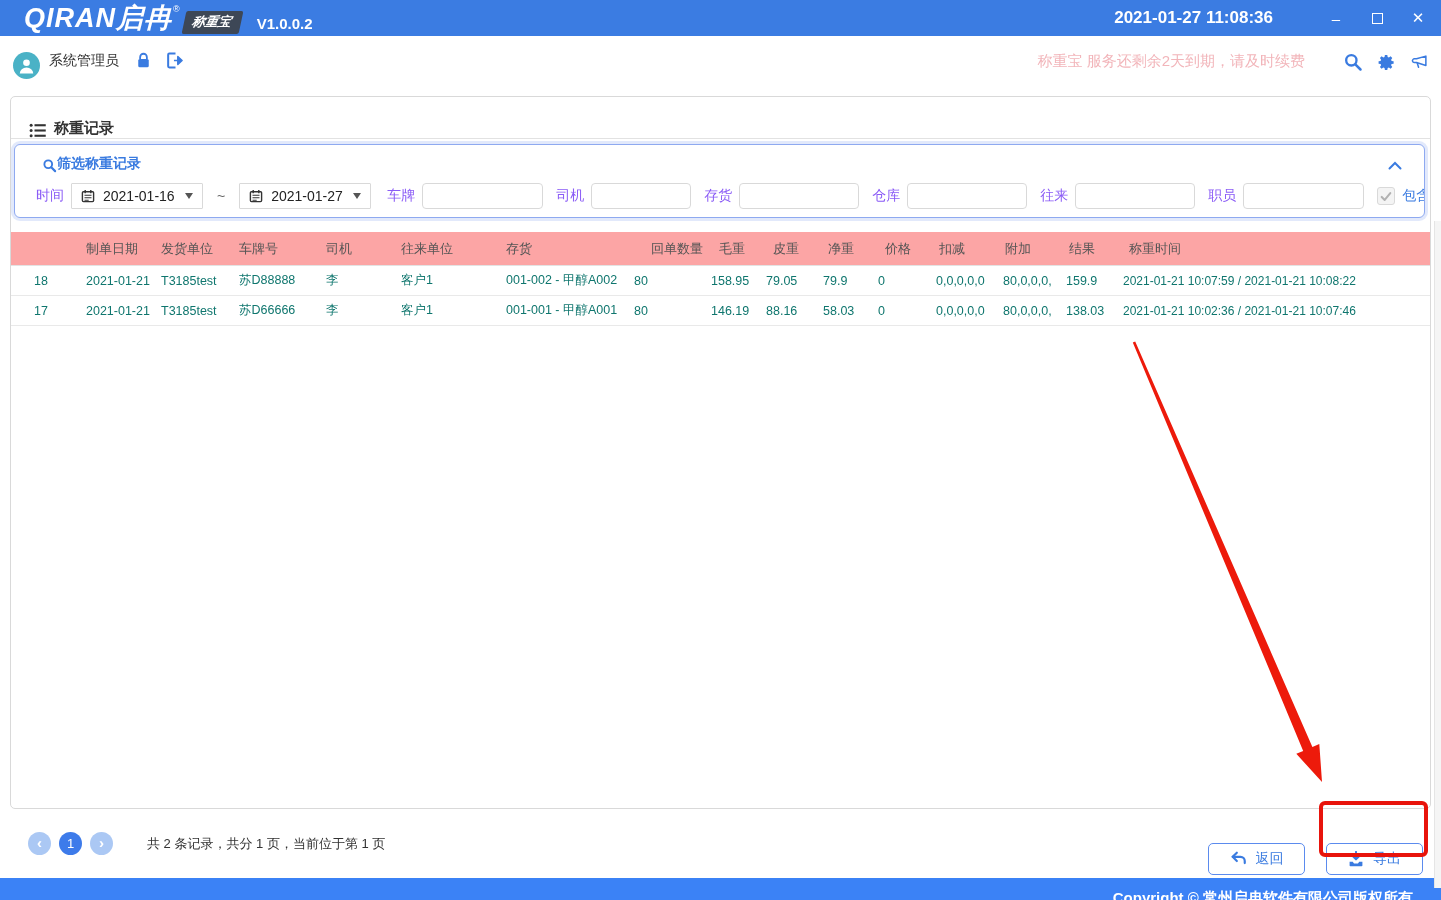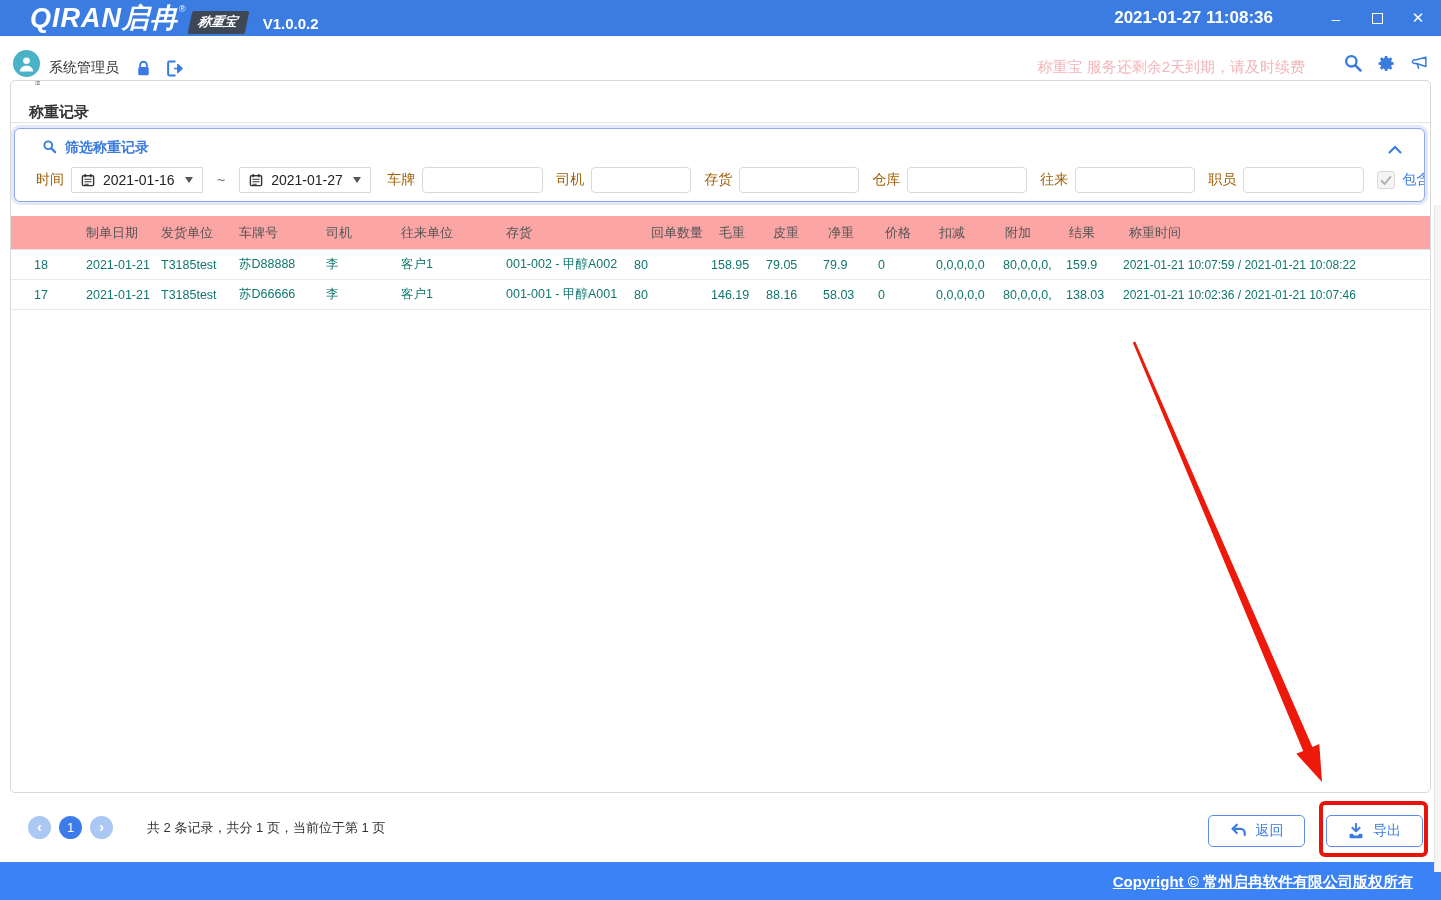--- a/index.html
+++ b/index.html
@@ -1,59 +1,59 @@
 <!DOCTYPE html>
 <html><head>
 <meta charset="utf-8">
 <style>
   * { margin:0; padding:0; box-sizing:border-box; }
   body { background:#fff; }
   .page { width:1441px; height:900px; position:relative; overflow:hidden; background:#fff;
           font-family:"Liberation Sans","DejaVu Sans",sans-serif; }
 
   
-  .titlebar { height:36px; background:#3b7ce2; display:flex; align-items:center; color:#fff; padding:0 16px 0 30px; }
+  .titlebar { height:36px; background:#3b7ce2; display:flex; align-items:center; color:#fff; padding:0 16px 0 24px; }
   .logo { font-size:27px; font-weight:bold; font-style:italic; letter-spacing:1px; line-height:36px; }
   .reg { font-size:9px; position:relative; top:-9px; margin-left:1px; }
   .badge { display:inline-block; background:#3d4756; color:#fff; font-style:italic; font-weight:bold;
            font-size:13px; padding:2px 10px 3px 8px; transform:skewX(-12deg); margin-left:4px;
            border-radius:2px; position:relative; top:4px; }
   .version { font-weight:bold; font-size:15px; margin-left:16px; position:relative; top:5px; }
   .datetime { margin-left:auto; font-size:17px; font-weight:bold; margin-right:56px; }
   .wincontrols { display:flex; align-items:center; gap:27px; }
   .winbtn { color:#fff; font-size:15px; width:14px; text-align:center; cursor:default; }
   .maxbox { width:11px; height:11px; border:1.5px solid #fff; display:inline-block; }
 
   
-  .toolbar { height:41px; display:flex; align-items:flex-end; padding:0 12px 0 13px; background:#fff; }
+  .toolbar { height:41px; display:flex; align-items:flex-start; padding:0 12px 0 13px; background:#fff;margin-top:16px; }
   .avatar { width:27px; height:27px; border-radius:50%; background:#4ab2c6; display:flex;
             align-items:center; justify-content:center; overflow:hidden; }
   .username { margin-left:9px; font-size:14px; color:#333; }
   .tb-ic { display:flex; align-items:center; }
   .ic-lock { margin-left:17px; } .ic-logout { margin-left:15px; }
   .warning { margin-left:auto; color:#f2b5ba; font-size:15px; }
   .tb-right { display:flex; align-items:center; gap:14px; margin-left:38px; }
 
   
   .content { height:785px; position:relative; background:#fff; }
   .content-box { position:absolute; left:10px; right:10px; top:3px; height:713px;
                  border:1px solid #d9d9d9; border-radius:5px; background:#fff; overflow:hidden; }
-  .page-title-row { height:42px; display:flex; align-items:flex-start; padding-left:18px; gap:18px;
-                    border-bottom:1px solid #e2e2e2;flex-direction:column; }
+  .page-title-row { height:42px; display:flex; align-items:flex-end; padding-left:18px; gap:8px;
+                    border-bottom:1px solid #e2e2e2; }
   .page-title { font-size:15px; color:#333; font-weight:600; }
 
   
   .filter-panel { margin:5px 5px 0 3px; height:74px; border:1px solid #8ea9f0; border-radius:6px;
                   box-shadow:0 0 0 3px rgba(140,168,240,.25); position:relative; overflow:hidden; background:#fff; }
-  .filter-title { display:flex; align-items:flex-start; gap:8px; margin:10px 0 0 27px;
+  .filter-title { display:flex; align-items:flex-end; margin:10px 0 0 27px;
                   color:#3a7be0; font-weight:bold; font-size:14px; }
   .chevron-up { position:absolute; top:11px; right:22px; cursor:pointer; }
   .filter-row { display:flex; align-items:center; margin-top:10px; padding-left:21px;
                 white-space:nowrap; overflow:hidden; }
-  .flabel { font-size:14px; color:#a16207; margin-right:7px; flex:none; }
+  .flabel { font-size:14px; color:#8b5cf6; margin-right:7px; flex:none; }
   .finput { height:26px; border:1px solid #d9d9d9; border-radius:4px; margin-right:13px; flex:none;
             background:#fff; outline:none; padding:0 6px; font-size:13px; }
   .w121 { width:121px; } .w100 { width:100px; } .w120 { width:120px; }
   .date-select { width:132px; height:26px; border:1px solid #d9d9d9; border-radius:1px; display:flex;
                  align-items:center; padding:0 9px; gap:8px; flex:none; font-size:14px; color:#222;
                  background:#fff; cursor:pointer; }
   .caret { margin-left:auto; width:0; height:0; border-left:4.5px solid transparent;
            border-right:4.5px solid transparent; border-top:6px solid #555; }
   .tilde { margin:0 14px; color:#666; font-size:14px; }
   .checkbox { width:18px; height:18px; border:1px solid #d9d9d9; background:#f4f4f4; border-radius:3px;
@@ -80,21 +80,21 @@
   .trow > div:last-child { font-size:12px; }
 
   
   .pagination-row { position:absolute; left:0; right:0; top:716px; height:69px; display:flex;
                     align-items:center; padding-left:28px; }
   .pg-circle { width:23px; height:23px; border-radius:50%; display:flex; align-items:center;
                justify-content:center; color:#fff; margin-right:8px; cursor:pointer; }
   .pg-nav { background:#abc8f4; font-size:15px; font-weight:bold; padding-bottom:2px; }
   .pg-current { background:#3d7bea; font-size:13px; }
   .pg-summary { margin-left:26px; font-size:13px; color:#333; }
-  .action-buttons { margin-left:auto; display:flex; gap:21px; margin-right:18px; position:relative; top:3px; }
+  .action-buttons { margin-left:auto; display:flex; gap:21px; margin-right:18px; position:relative; top:15px; }
   .btn { width:97px; height:32px; border:1px solid #5b8bee; border-radius:5px; background:#fff;
          color:#3a7be0; font-size:14px; display:flex; align-items:center; justify-content:center;
          gap:9px; cursor:pointer; }
 
   
   .footer { height:40px; background:#3b82f6; display:flex; align-items:center;
             justify-content:flex-end; padding-right:28px; }
   .copyright { color:#fff; font-size:15px; font-weight:bold; text-decoration:underline; }
 
   

